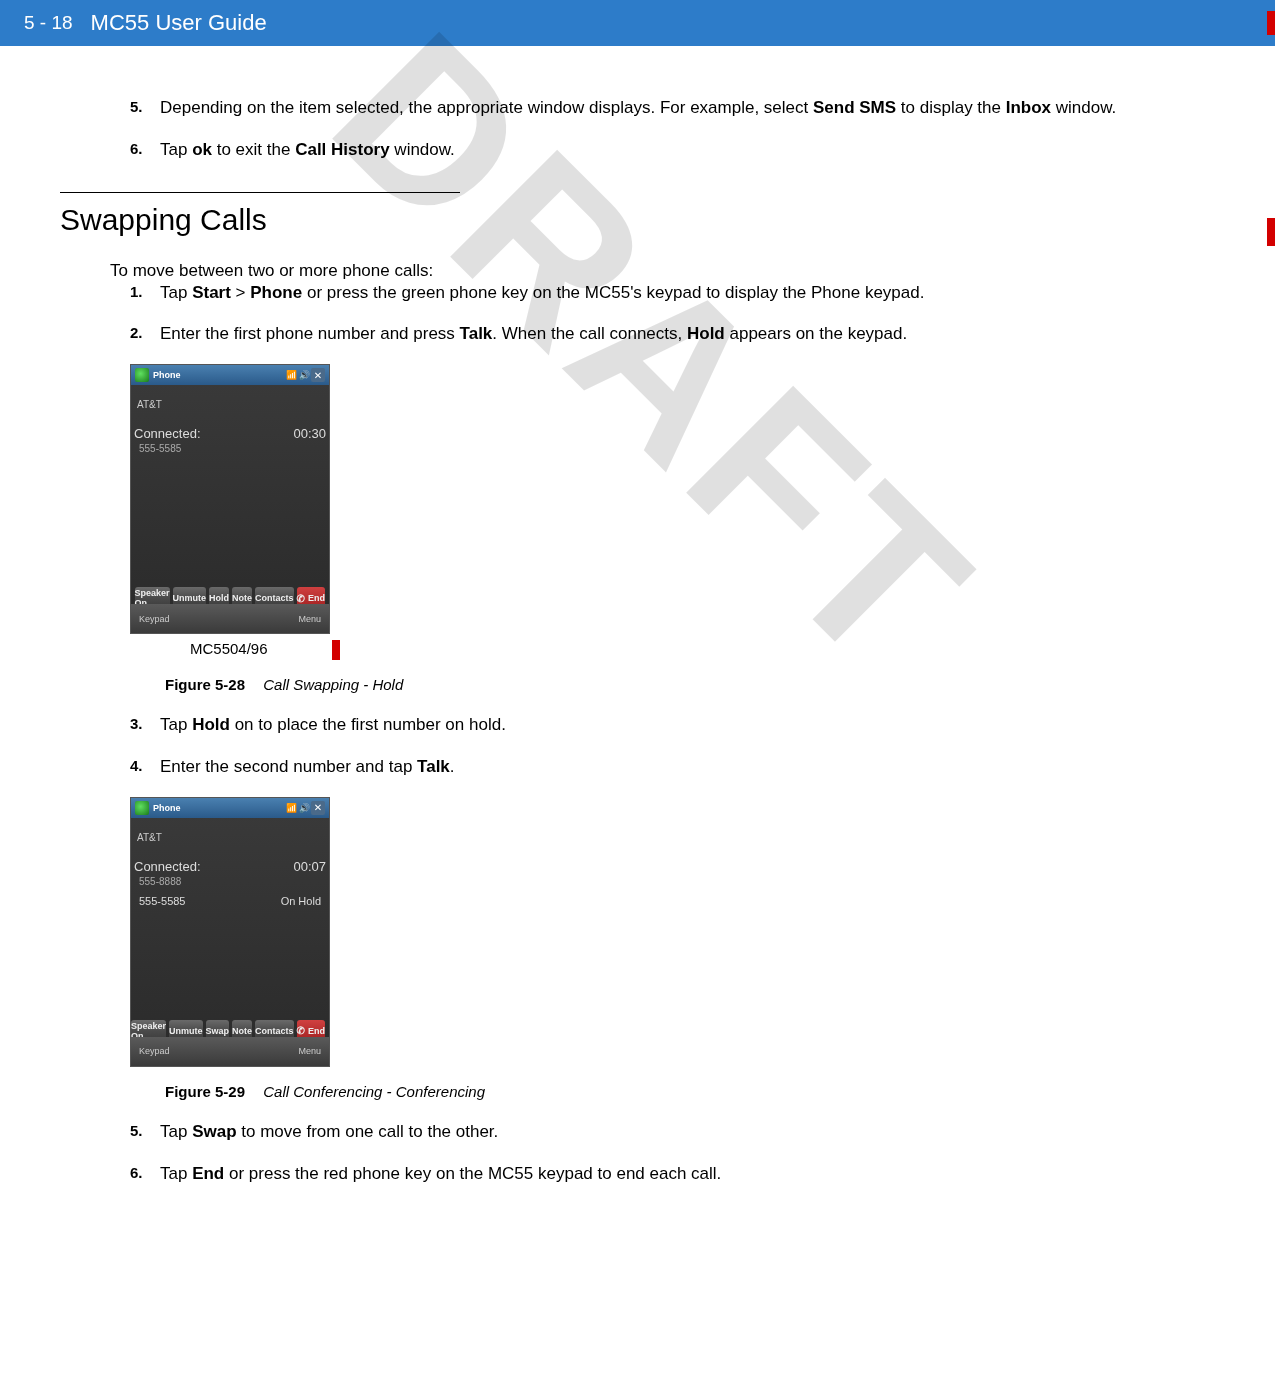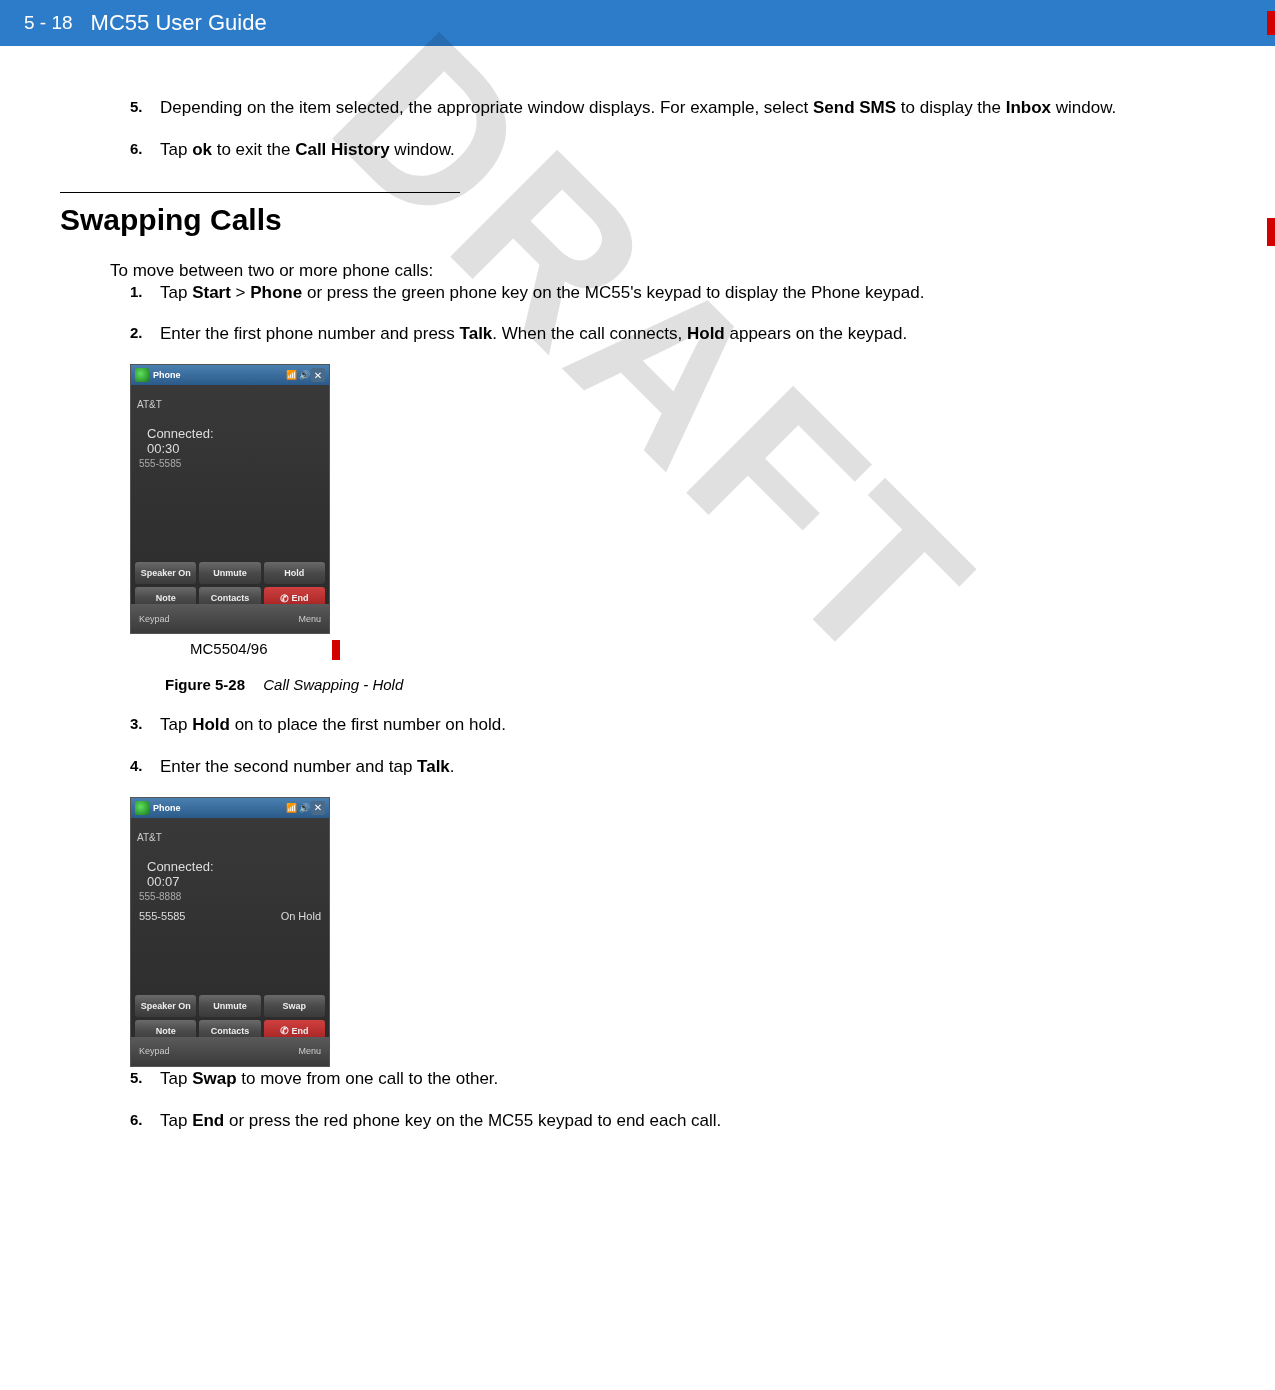--- a/index.html
+++ b/index.html
@@ -67,21 +67,21 @@
     }
     .step-text { flex: 1; }
     .section-divider {
       border-top: 1.5px solid #000;
       width: 400px;
       margin: 30px 0 10px 0;
     }
     .section-title {
       font-family: "Arial Narrow", Arial, sans-serif;
       font-size: 30px;
-      font-weight: 700;
+      font-weight: 400;
       margin-bottom: 24px;
       position: relative;
       z-index: 1;
     }
     .intro {
       margin-left: 50px;
       font-size: 17px;
       position: relative;
       z-index: 1;
     }
@@ -130,45 +130,45 @@
       color: #fff;
     }
     .ps-carrier {
       color: #ccc;
       font-size: 10px;
       padding: 14px 6px;
     }
     .ps-connected-row {
       display: flex;
       justify-content: space-between;
-      padding: 2px 16px;
+      padding: 2px 3px;
       color: #ddd;
       font-size: 13px;
-      flex-direction: column;
     }
     .ps-number {
       color: #aaa;
       font-size: 10px;
       padding: 0 8px 2px 8px;
     }
     .ps-onhold-row {
       display: flex;
       justify-content: space-between;
       padding: 6px 8px 2px 8px;
       color: #ddd;
       font-size: 11px;
     }
     .ps-buttons {
       position: absolute;
       bottom: 20px;
       left: 0; right: 0;
       padding: 4px;
       display: flex;
-      flex-direction: column;
+      flex-direction: row;
       gap: 3px;
+      justify-content: flex-end;
     }
     .ps-btn-row { display: flex; gap: 3px; }
     .ps-btn {
       flex: 1;
       height: 22px;
       background: linear-gradient(180deg, #6a6a6a 0%, #4a4a4a 50%, #3a3a3a 100%);
       border-radius: 3px;
       color: #eee;
       font-size: 9px;
       display: flex;
@@ -373,20 +373,24 @@
         <div class="ps-btn">Contacts</div>
         <div class="ps-btn ps-btn-end">End</div>
       </div>
     </div>
     <div class="ps-bottom-bar">
       <span>Keypad</span>
       <span>Menu</span>
     </div>
   </div>
 
+  <div class="figure-caption">
+    <span class="fig-label">Figure 5-29</span>
+    <span class="fig-text">Call Conferencing - Conferencing</span>
+  </div>
 
   <div class="steps">
     <div class="step">
       <span class="step-num">5.</span>
       <span class="step-text">
         <span>Tap </span><b>Swap</b><span> to move from one call to the other.</span>
       </span>
     </div>
     <div class="step">
       <span class="step-num">6.</span>

